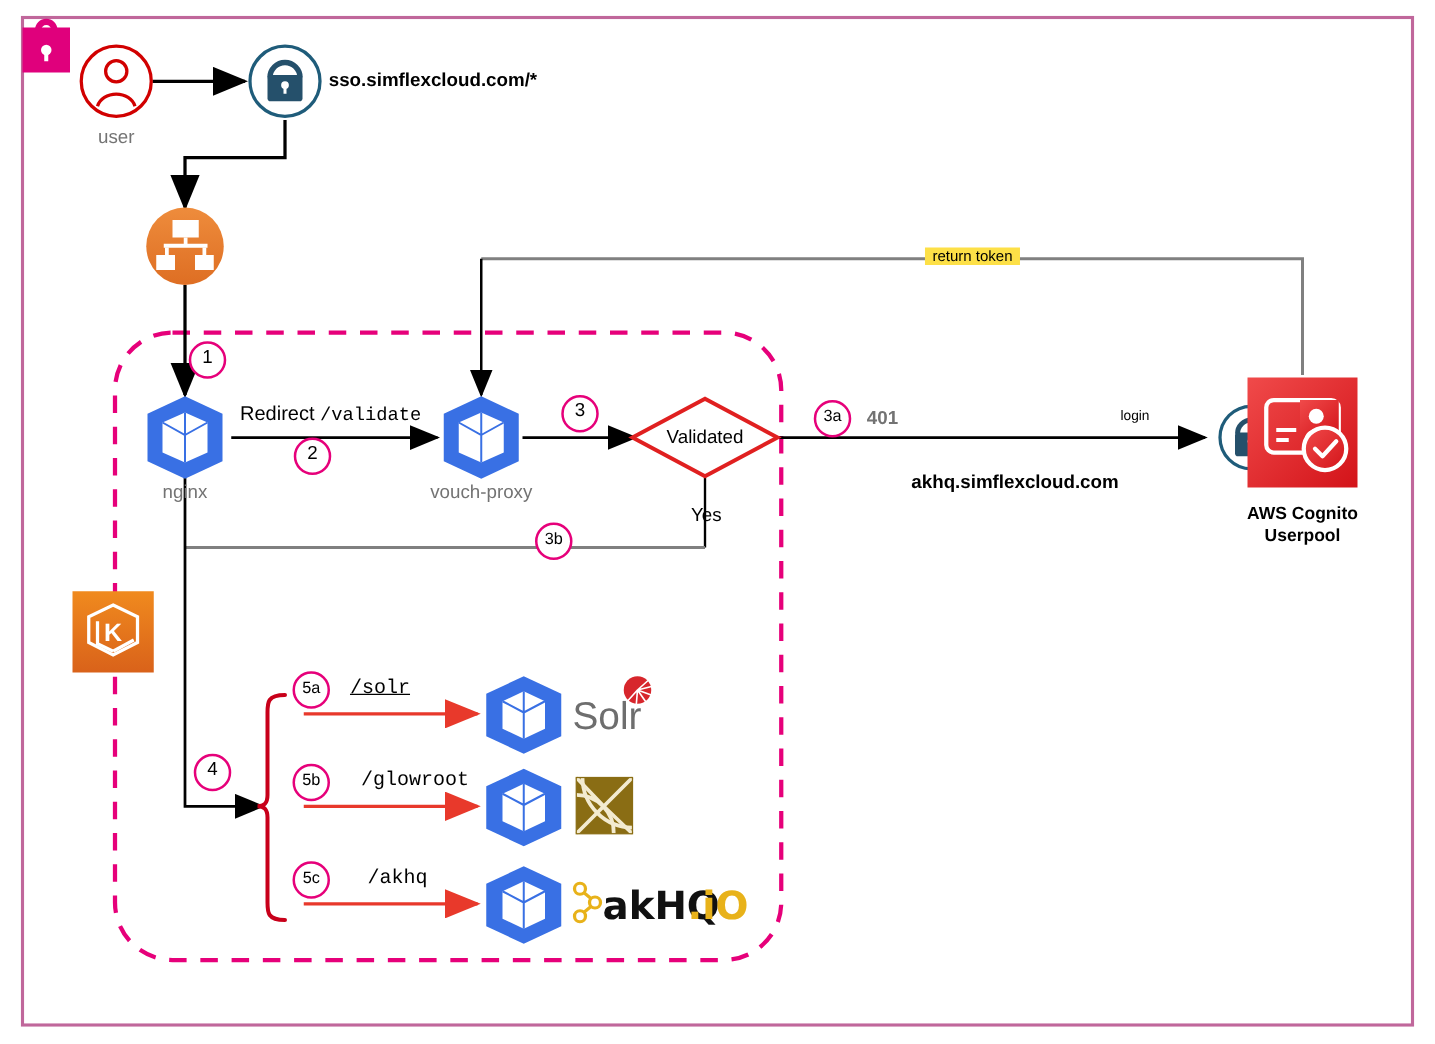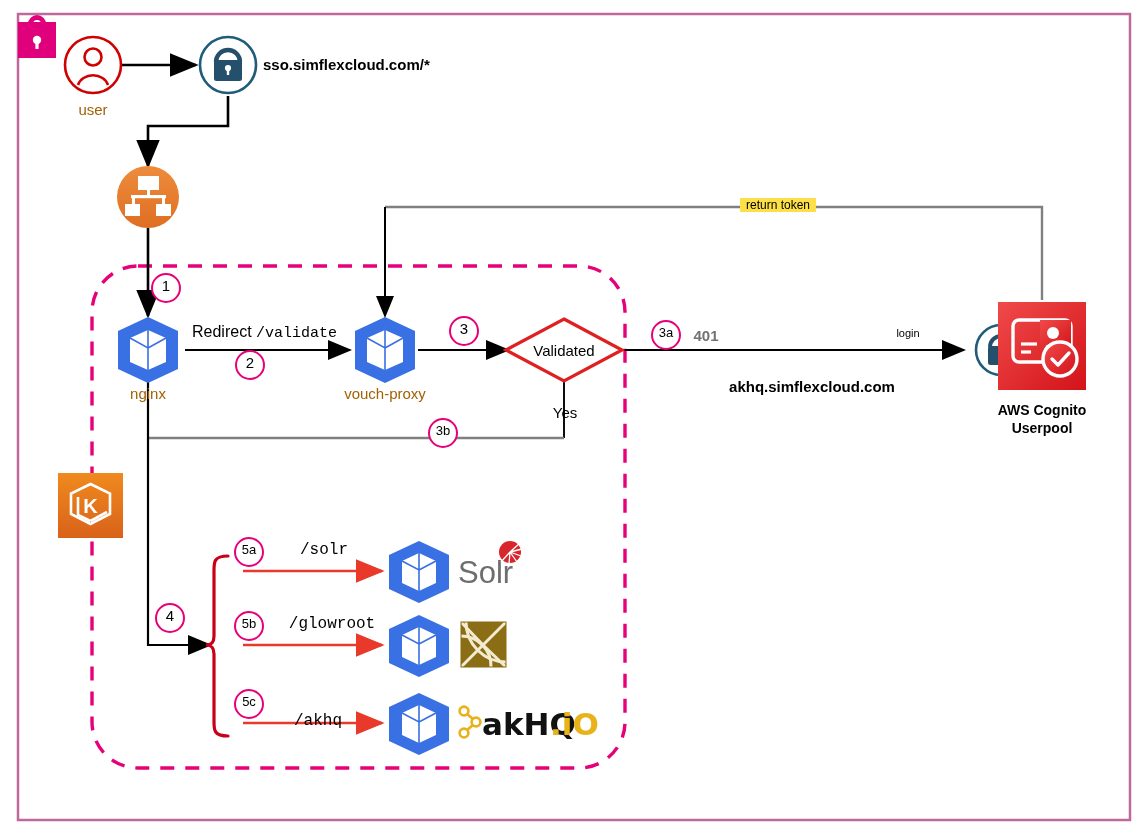--- a/index.html
+++ b/index.html
@@ -7,21 +7,21 @@
   #canvas{position:relative;width:1148px;height:835px;background:#fff;overflow:hidden;}
   #svgroot{position:absolute;left:0;top:0;width:1148px;height:835px;}
   .lbl{position:absolute;white-space:nowrap;color:#000;}
   .bold{font-weight:bold;}
   .mono{font-family:"Liberation Mono", monospace;}
   .ctr{transform:translate(-50%,-50%);}
   .badgeNum{position:absolute;width:26px;height:26px;border-radius:50%;
     border:2.4px solid #E6007A;background:#fff;color:#000;
     font-size:15px;line-height:22px;text-align:center;transform:translate(-50%,-50%);}
   .badgeNum.sm{font-size:13px;line-height:22px;}
-  .node-cap{position:absolute;transform:translateX(-50%);text-align:center;font-size:15px;color:#a16207;}
+  .node-cap{position:absolute;transform:translateX(-50%);text-align:center;font-size:15px;color:#737373;}
 </style>
 </head>
 <body>
 
 <div id="canvas">
 
   <svg id="svgroot" viewBox="0 0 1148 835">
     <defs>
       <marker id="arrBlack" markerWidth="11" markerHeight="9" refX="10" refY="4.5" orient="auto">
         <path d="M0,0 L11,4.5 L0,9 z" fill="#000"></path>
@@ -257,23 +257,23 @@
   <div class="lbl" style="left:192px;top:323px;font-size:16px;">
     <span>Redirect </span><span class="mono" style="font-size:15px;">/validate</span>
   </div>
 
   <div class="lbl bold ctr" style="left:706px;top:335px;font-size:15px;color:#737373;">401</div>
 
   <div class="lbl ctr" style="left:908px;top:333px;font-size:11px;">login</div>
 
   <div class="lbl ctr" style="left:778px;top:205px;font-size:12px;background:#fde047;padding:0 6px;">return token</div>
 
-  <div class="lbl mono ctr" style="left:324px;top:550px;font-size:16px;">/solr</div>
+  <div class="lbl mono ctr" style="left:304px;top:550px;font-size:16px;text-decoration:underline;">/solr</div>
   <div class="lbl mono ctr" style="left:332px;top:624px;font-size:16px;">/glowroot</div>
-  <div class="lbl mono ctr" style="left:318px;top:702px;font-size:16px;margin-top:19px;">/akhq</div>
+  <div class="lbl mono ctr" style="left:318px;top:702px;font-size:16px;">/akhq</div>
 
   <div class="badgeNum" style="left:166px;top:288px;">1</div>
   <div class="badgeNum" style="left:250px;top:365px;">2</div>
   <div class="badgeNum" style="left:464px;top:331px;">3</div>
   <div class="badgeNum sm" style="left:666px;top:335px;">3a</div>
   <div class="badgeNum sm" style="left:443px;top:433px;">3b</div>
   <div class="badgeNum" style="left:170px;top:618px;">4</div>
   <div class="badgeNum sm" style="left:249px;top:552px;">5a</div>
   <div class="badgeNum sm" style="left:249px;top:626px;">5b</div>
   <div class="badgeNum sm" style="left:249px;top:704px;">5c</div>

